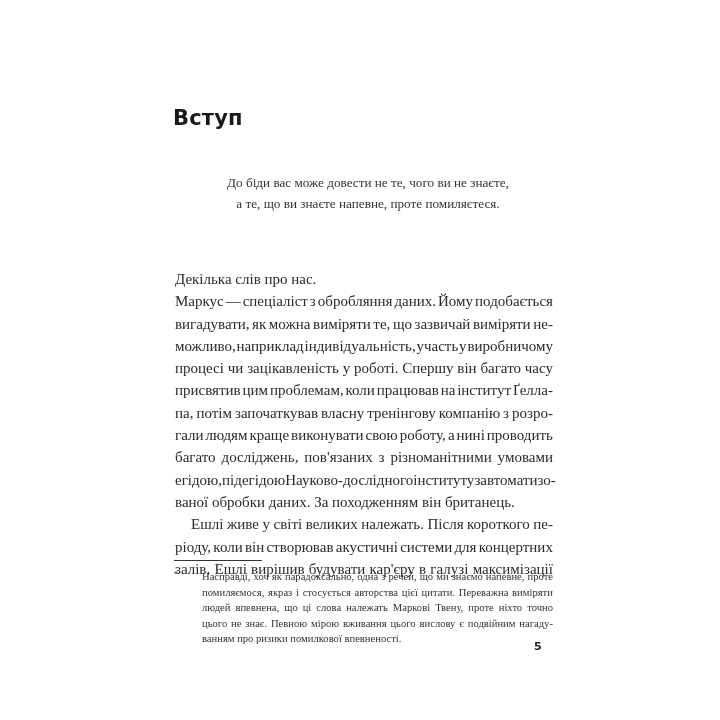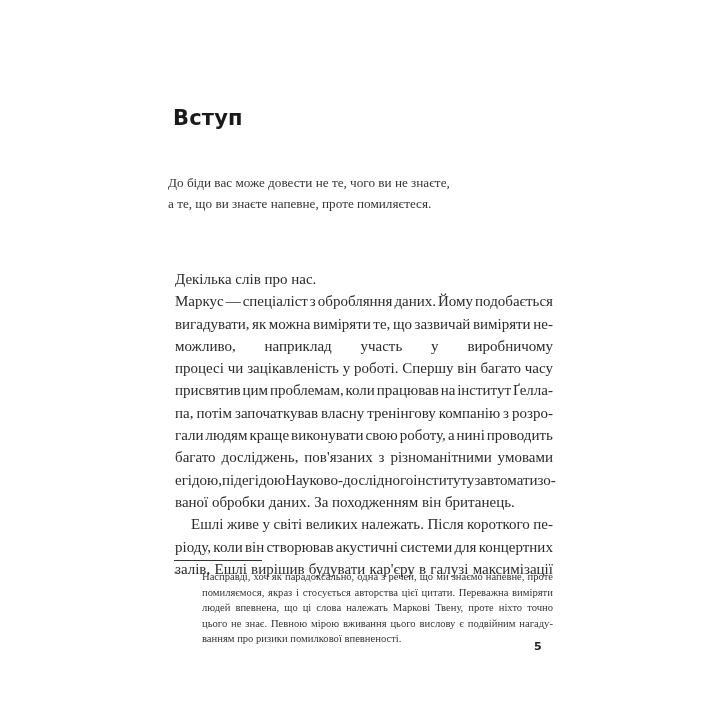--- a/index.html
+++ b/index.html
@@ -1,19 +1,19 @@
 <!DOCTYPE html>
 <html><head>
 <meta charset="utf-8">
 <style>
   html, body { margin:0; padding:0; background:#ffffff; }
   body { width:720px; height:720px; position:relative; overflow:hidden; color:#222; }
   .page { position:absolute; left:8px; top:0; width:720px; height:720px; }
   .title { position:absolute; left:165px; top:106px; font-family:"DejaVu Sans", sans-serif; font-size:21px; font-weight:bold; color:#1a1a1a; letter-spacing:0.2px; }
-  .epigraph { position:absolute; left:160px; width:400px; top:172px; font-family:"Liberation Serif", serif; font-size:13.2px; line-height:21px; color:#333; }
+  .epigraph { position:absolute; left:160px; width:400px; top:172px; text-align:center; font-family:"Liberation Serif", serif; font-size:13.2px; line-height:21px; color:#333; }
   .epigraph .author { font-style:italic; font-size:12.6px; }
   .epigraph sup { font-size:7px; vertical-align:top; }
   .body { position:absolute; left:167px; top:268px; width:378px; font-family:"Liberation Serif", serif; font-size:15px; line-height:22.3px; color:#2a2a2a; }
   .body .line { display:flex; justify-content:space-between; white-space:nowrap;text-align:right; }
   .body .line.last { justify-content:flex-start; }
   .body .line.indent { padding-left:16px; }
   .body .line span { display:inline; }
   .rule { position:absolute; left:166px; top:560px; width:88px; height:1px; background:#333; }
   .footnote { position:absolute; left:166px; top:569px; width:379px; font-family:"Liberation Serif", serif; font-size:10.6px; line-height:15.5px; color:#333; }
   .footnote .mark { position:absolute; left:0; top:-2px; font-size:8px; }
@@ -52,20 +52,21 @@
         <span>виміряти</span>
         <span>те,</span>
         <span>що</span>
         <span>зазвичай</span>
         <span>виміряти</span>
         <span>не-</span>
       </div>
     <div class="line">
         <span>можливо,</span>
         <span>наприклад</span>
+        <span>індивідуальність,</span>
         <span>участь</span>
         <span>у</span>
         <span>виробничому</span>
       </div>
     <div class="line">
         <span>процесі</span>
         <span>чи</span>
         <span>зацікавленість</span>
         <span>у</span>
         <span>роботі.</span>

